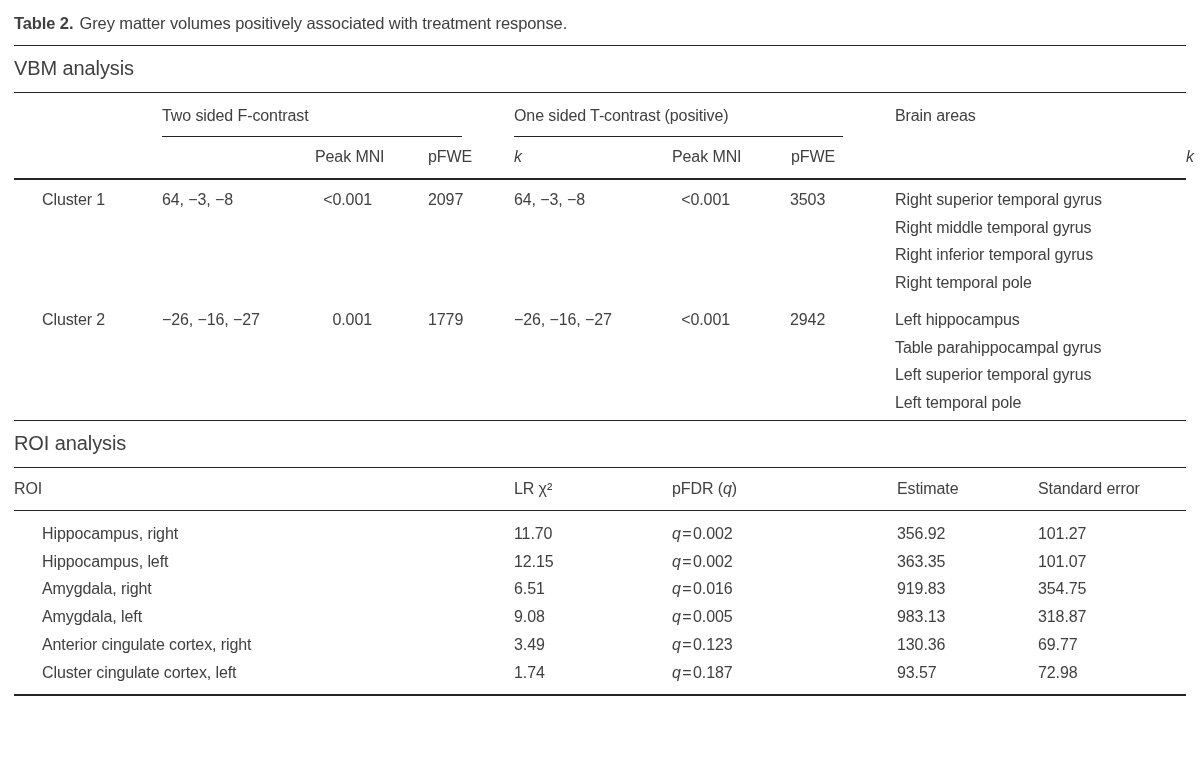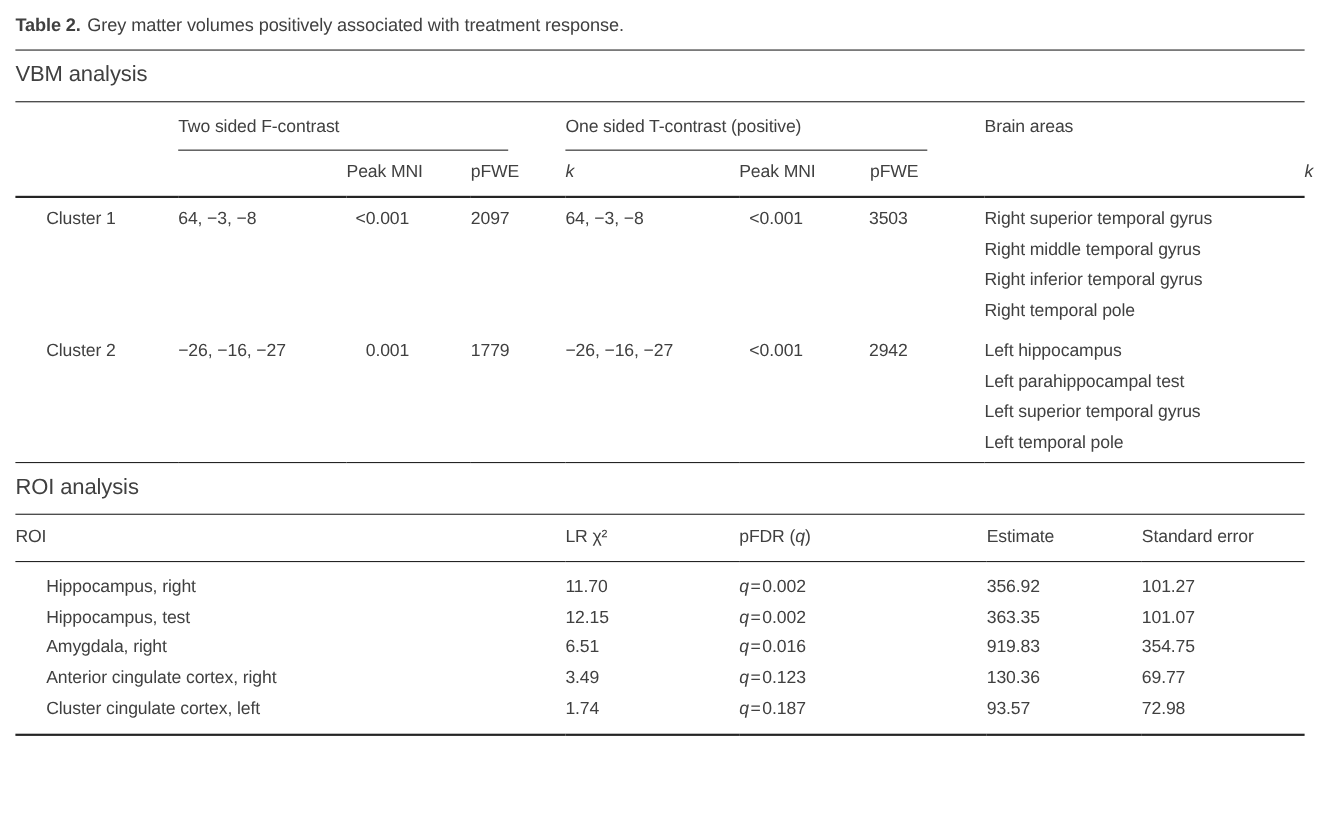--- a/index.html
+++ b/index.html
@@ -112,21 +112,21 @@
       <tr>
         <td class="c-label">Cluster 2</td>
         <td>−26, −16, −27</td>
         <td class="r-f">0.001</td>
         <td>1779</td>
         <td>−26, −16, −27</td>
         <td class="r-t">&lt;0.001</td>
         <td>2942</td>
         <td>
           <div>Left hippocampus</div>
-          <div>Left parahippocampal test</div>
+          <div>Table parahippocampal gyrus</div>
           <div>Left superior temporal gyrus</div>
           <div>Left temporal pole</div>
         </td>
       </tr>
     </tbody>
   </table>
 
   <div class="section-label">ROI analysis</div>
 
   <hr class="rule">
@@ -150,34 +150,41 @@
     </thead>
     <tbody>
       <tr>
         <td class="r-label">Hippocampus, right</td>
         <td>11.70</td>
         <td><span class="q-sym">q</span><span class="q-eq">=</span><span>0.002</span></td>
         <td>356.92</td>
         <td>101.27</td>
       </tr>
       <tr>
-        <td class="r-label">Hippocampus, test</td>
+        <td class="r-label">Hippocampus, left</td>
         <td>12.15</td>
         <td><span class="q-sym">q</span><span class="q-eq">=</span><span>0.002</span></td>
         <td>363.35</td>
         <td>101.07</td>
       </tr>
       <tr>
         <td class="r-label">Amygdala, right</td>
         <td>6.51</td>
         <td><span class="q-sym">q</span><span class="q-eq">=</span><span>0.016</span></td>
         <td>919.83</td>
         <td>354.75</td>
       </tr>
       <tr>
+        <td class="r-label">Amygdala, left</td>
+        <td>9.08</td>
+        <td><span class="q-sym">q</span><span class="q-eq">=</span><span>0.005</span></td>
+        <td>983.13</td>
+        <td>318.87</td>
+      </tr>
+      <tr>
         <td class="r-label">Anterior cingulate cortex, right</td>
         <td>3.49</td>
         <td><span class="q-sym">q</span><span class="q-eq">=</span><span>0.123</span></td>
         <td>130.36</td>
         <td>69.77</td>
       </tr>
       <tr>
         <td class="r-label">Cluster cingulate cortex, left</td>
         <td>1.74</td>
         <td><span class="q-sym">q</span><span class="q-eq">=</span><span>0.187</span></td>

